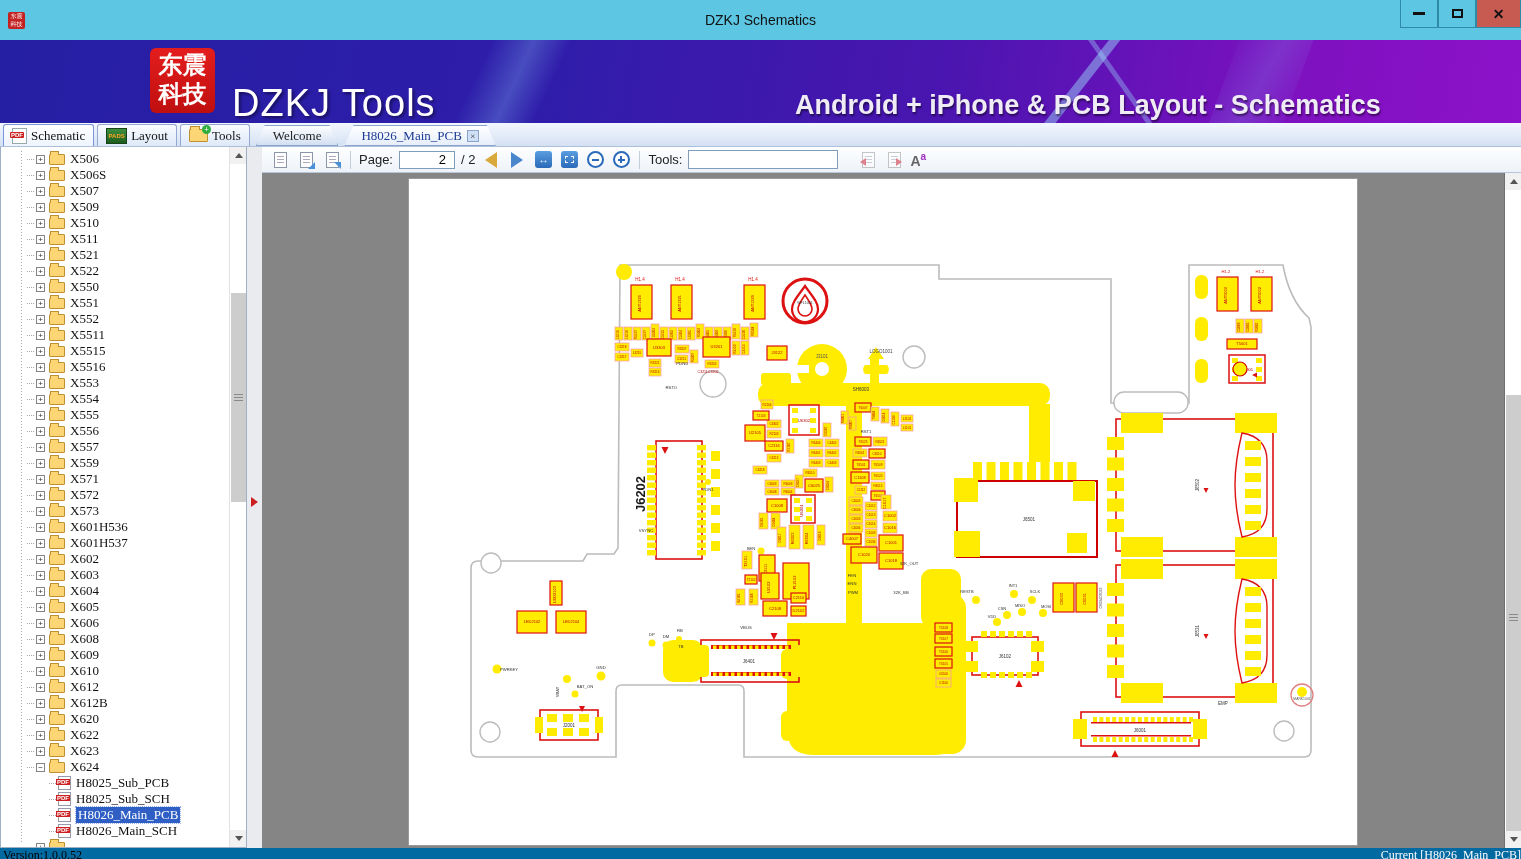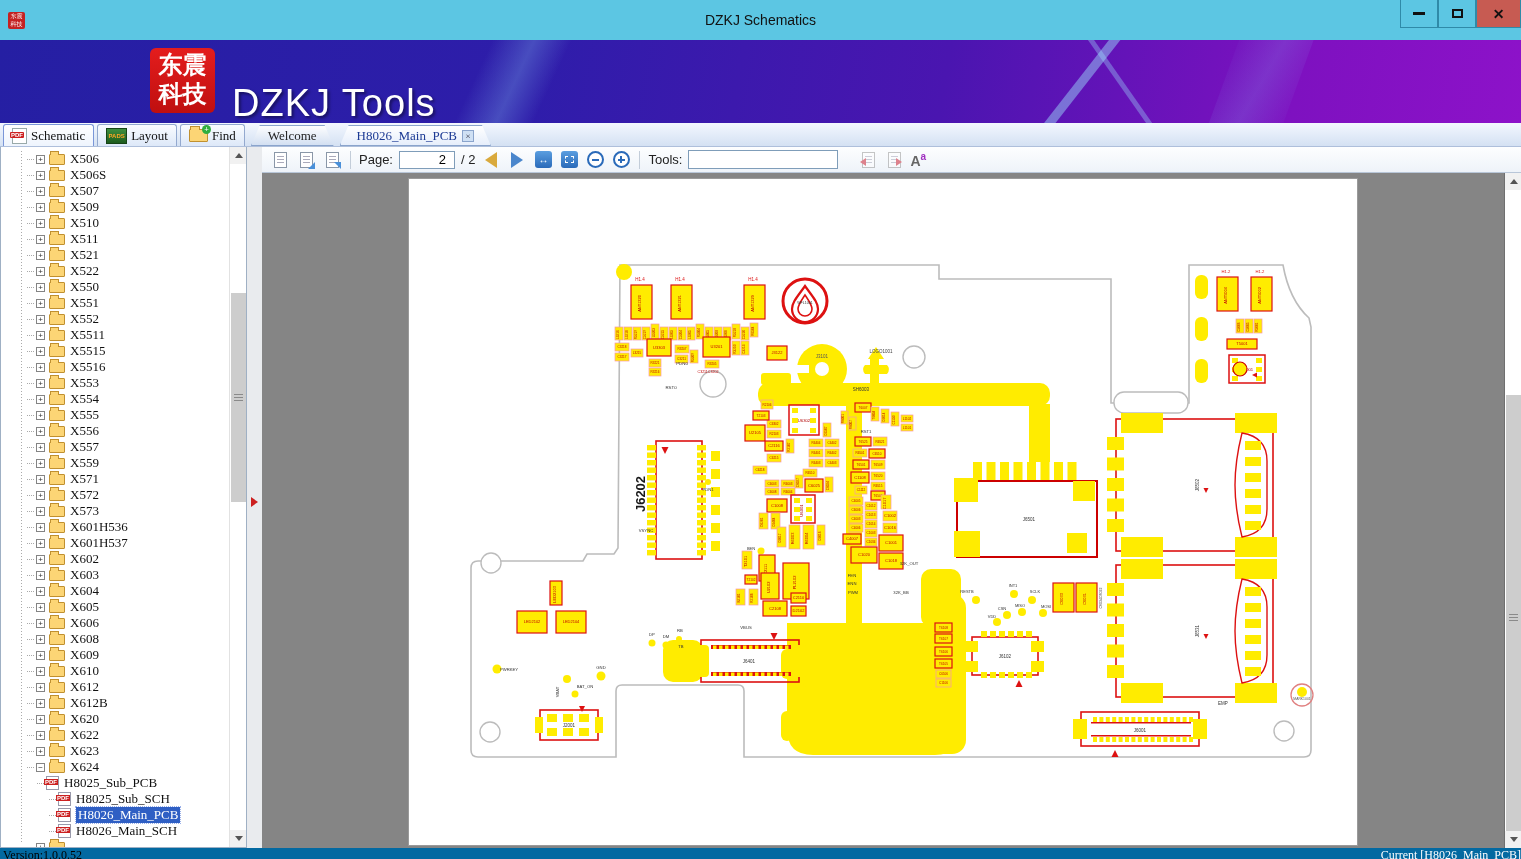--- a/index.html
+++ b/index.html
@@ -124,38 +124,39 @@
 
   <div class="banner">
     <div class="beam b1"></div>
     <div class="beam b2"></div>
     <div class="beam b3"></div>
     <div class="beam b4"></div>
     <div class="logo">
       <span>东震</span><br><span>科技</span>
     </div>
     <div class="appname">DZKJ Tools</div>
+    <div class="tagline">Android + iPhone &amp; PCB Layout - Schematics</div>
   </div>
 
   <div class="tabbar">
     <div class="ttab active">
       <span class="pdficon">
           <i>PDF</i>
         </span>
       <span>Schematic</span>
     </div>
     <div class="ttab">
       <span class="padsicon">PADS</span>
       <span>Layout</span>
     </div>
     <div class="ttab">
       <span class="shareicon">
           <b>+</b>
         </span>
-      <span>Find</span>
+      <span>Tools</span>
     </div>
     <div class="dtab">
       <span>Welcome</span>
     </div>
     <div class="dtab active">
       <span>H8026_Main_PCB</span>
       <span class="x">×</span>
     </div>
   </div>
 
@@ -390,21 +391,21 @@
             <span class="pb">+</span>
             <span class="fold"></span>
             <span class="lbl">X623</span>
           </div>
           <div class="trow" style="padding-left: 26px;">
             <span class="stub"></span>
             <span class="pb">−</span>
             <span class="fold"></span>
             <span class="lbl">X624</span>
           </div>
-          <div class="trow" style="padding-left: 36px;">
+          <div class="trow" style="padding-left: 48px;">
             <span class="stub"></span>
             <span class="pdfi">
               <i>PDF</i>
             </span>
             <span class="lbl">H8025_Sub_PCB</span>
           </div>
           <div class="trow" style="padding-left: 48px;">
             <span class="stub"></span>
             <span class="pdfi">
               <i>PDF</i>

